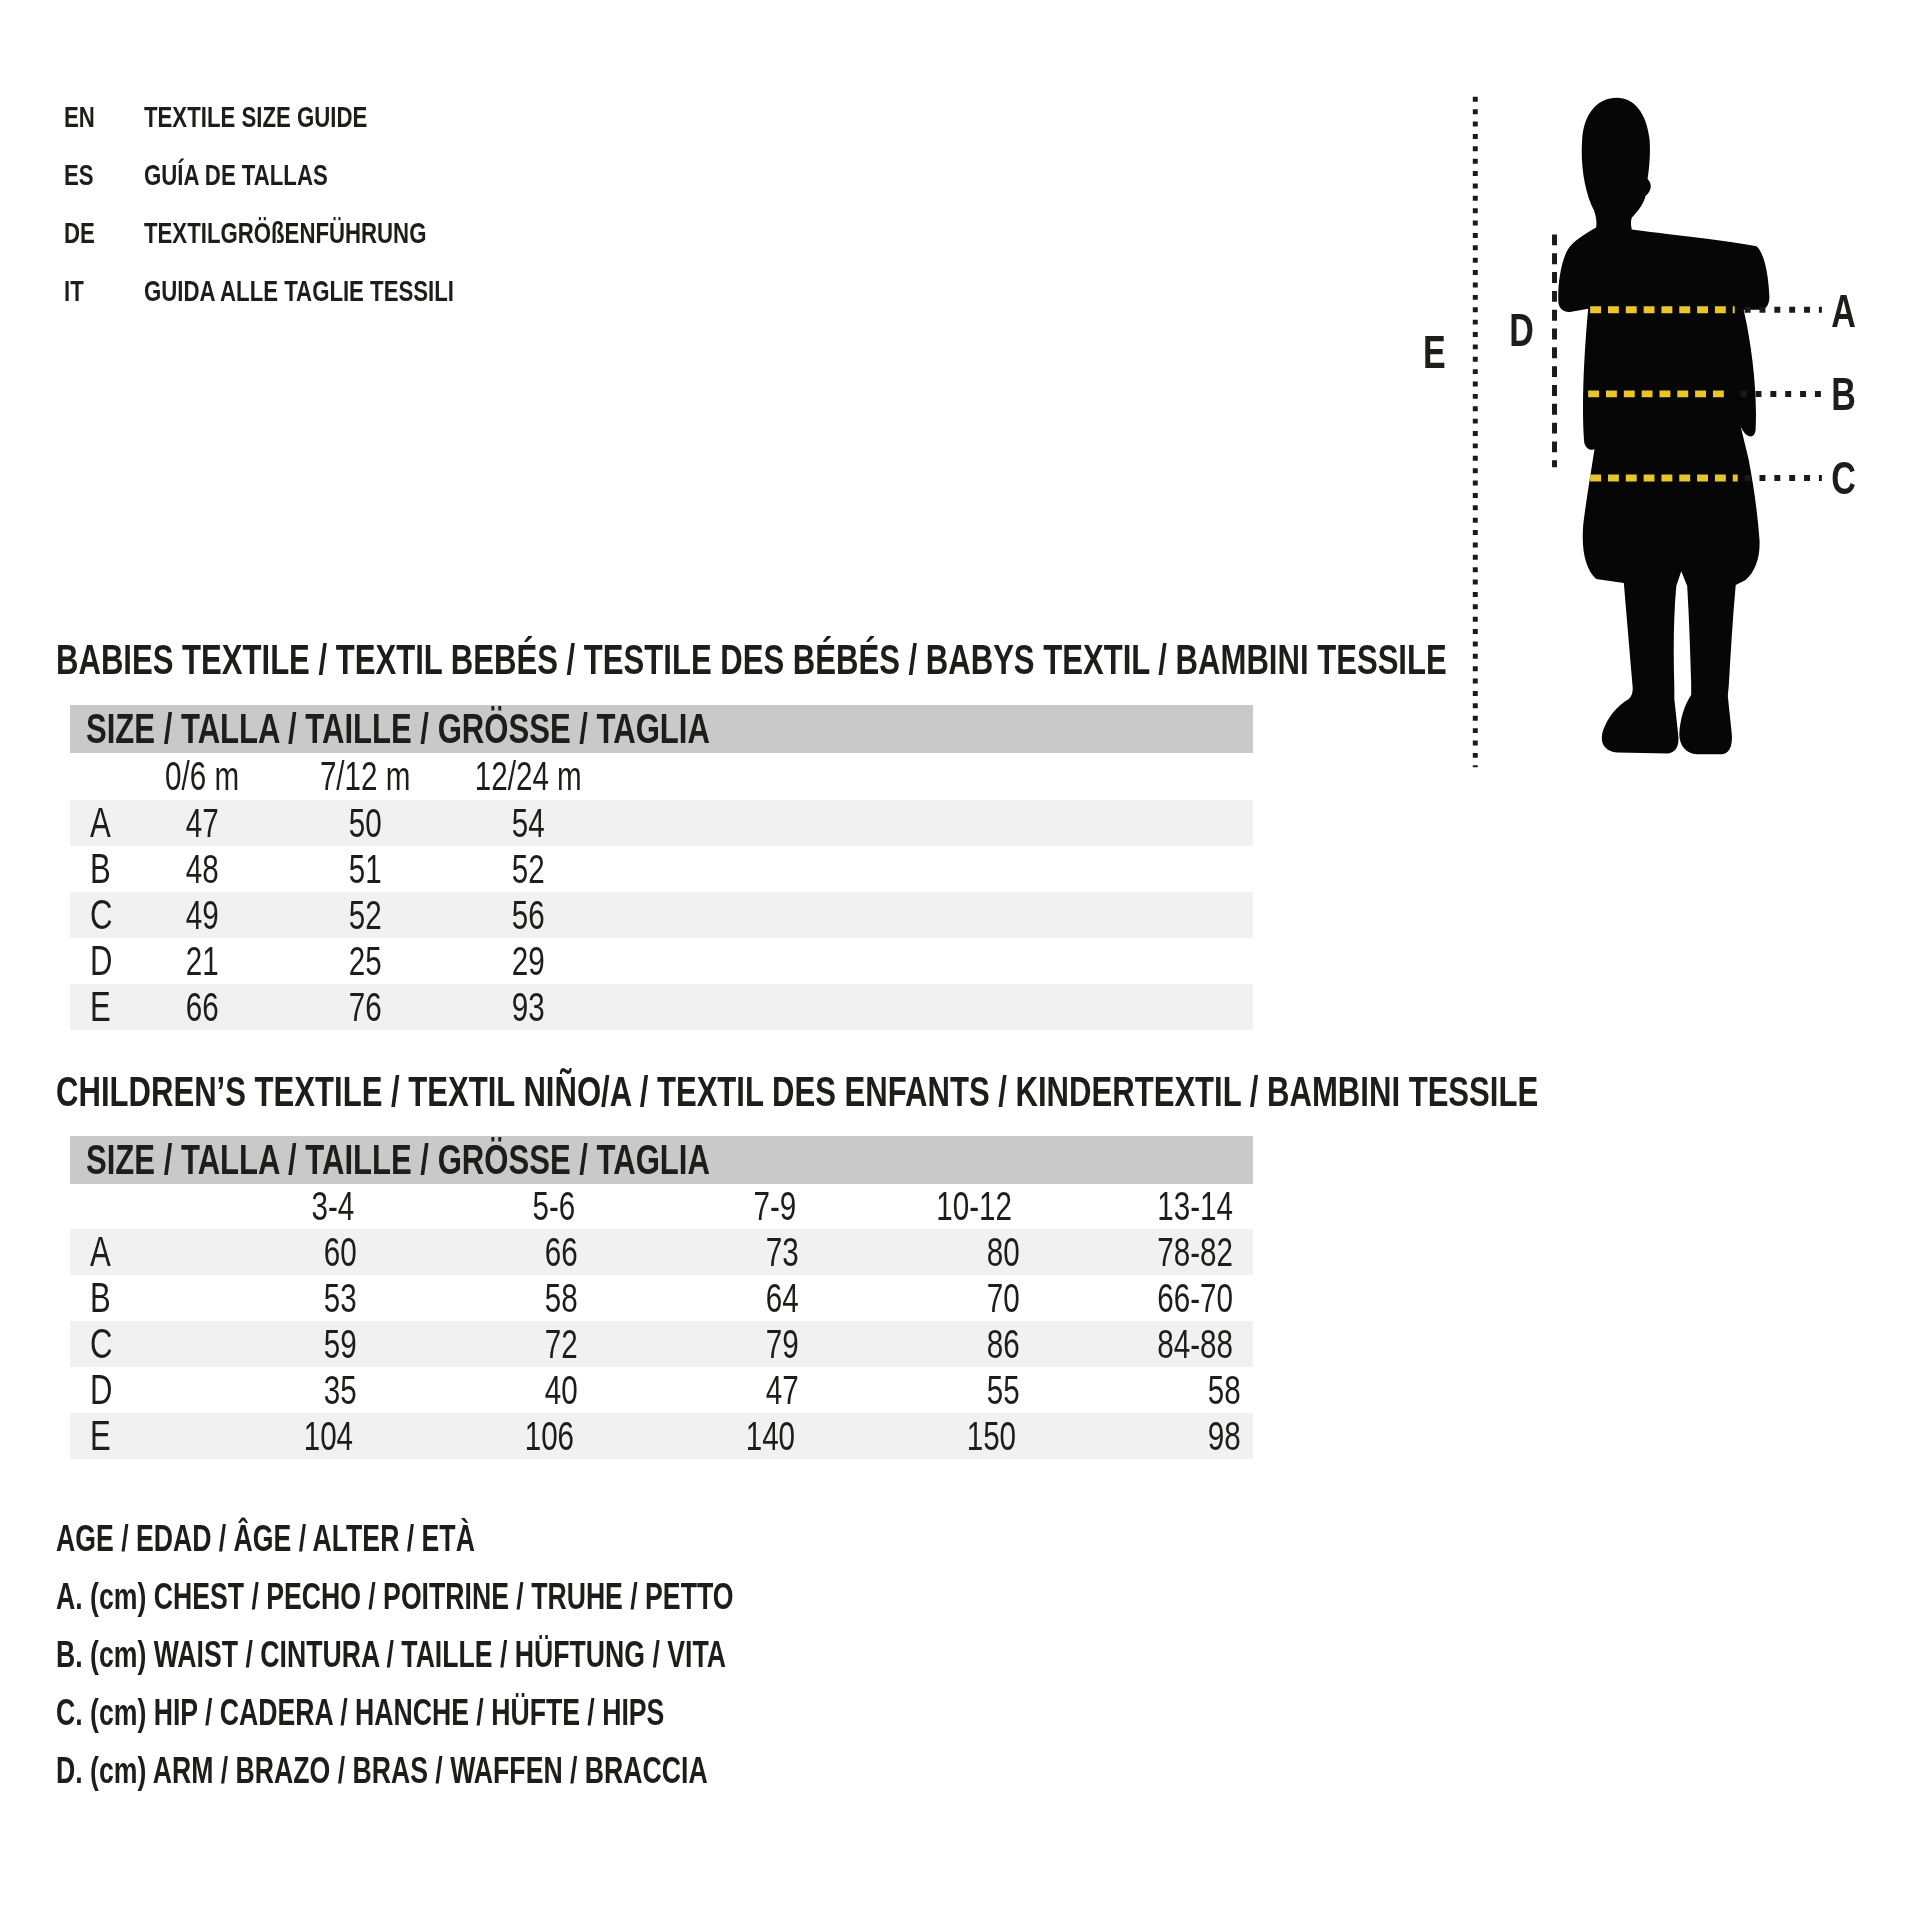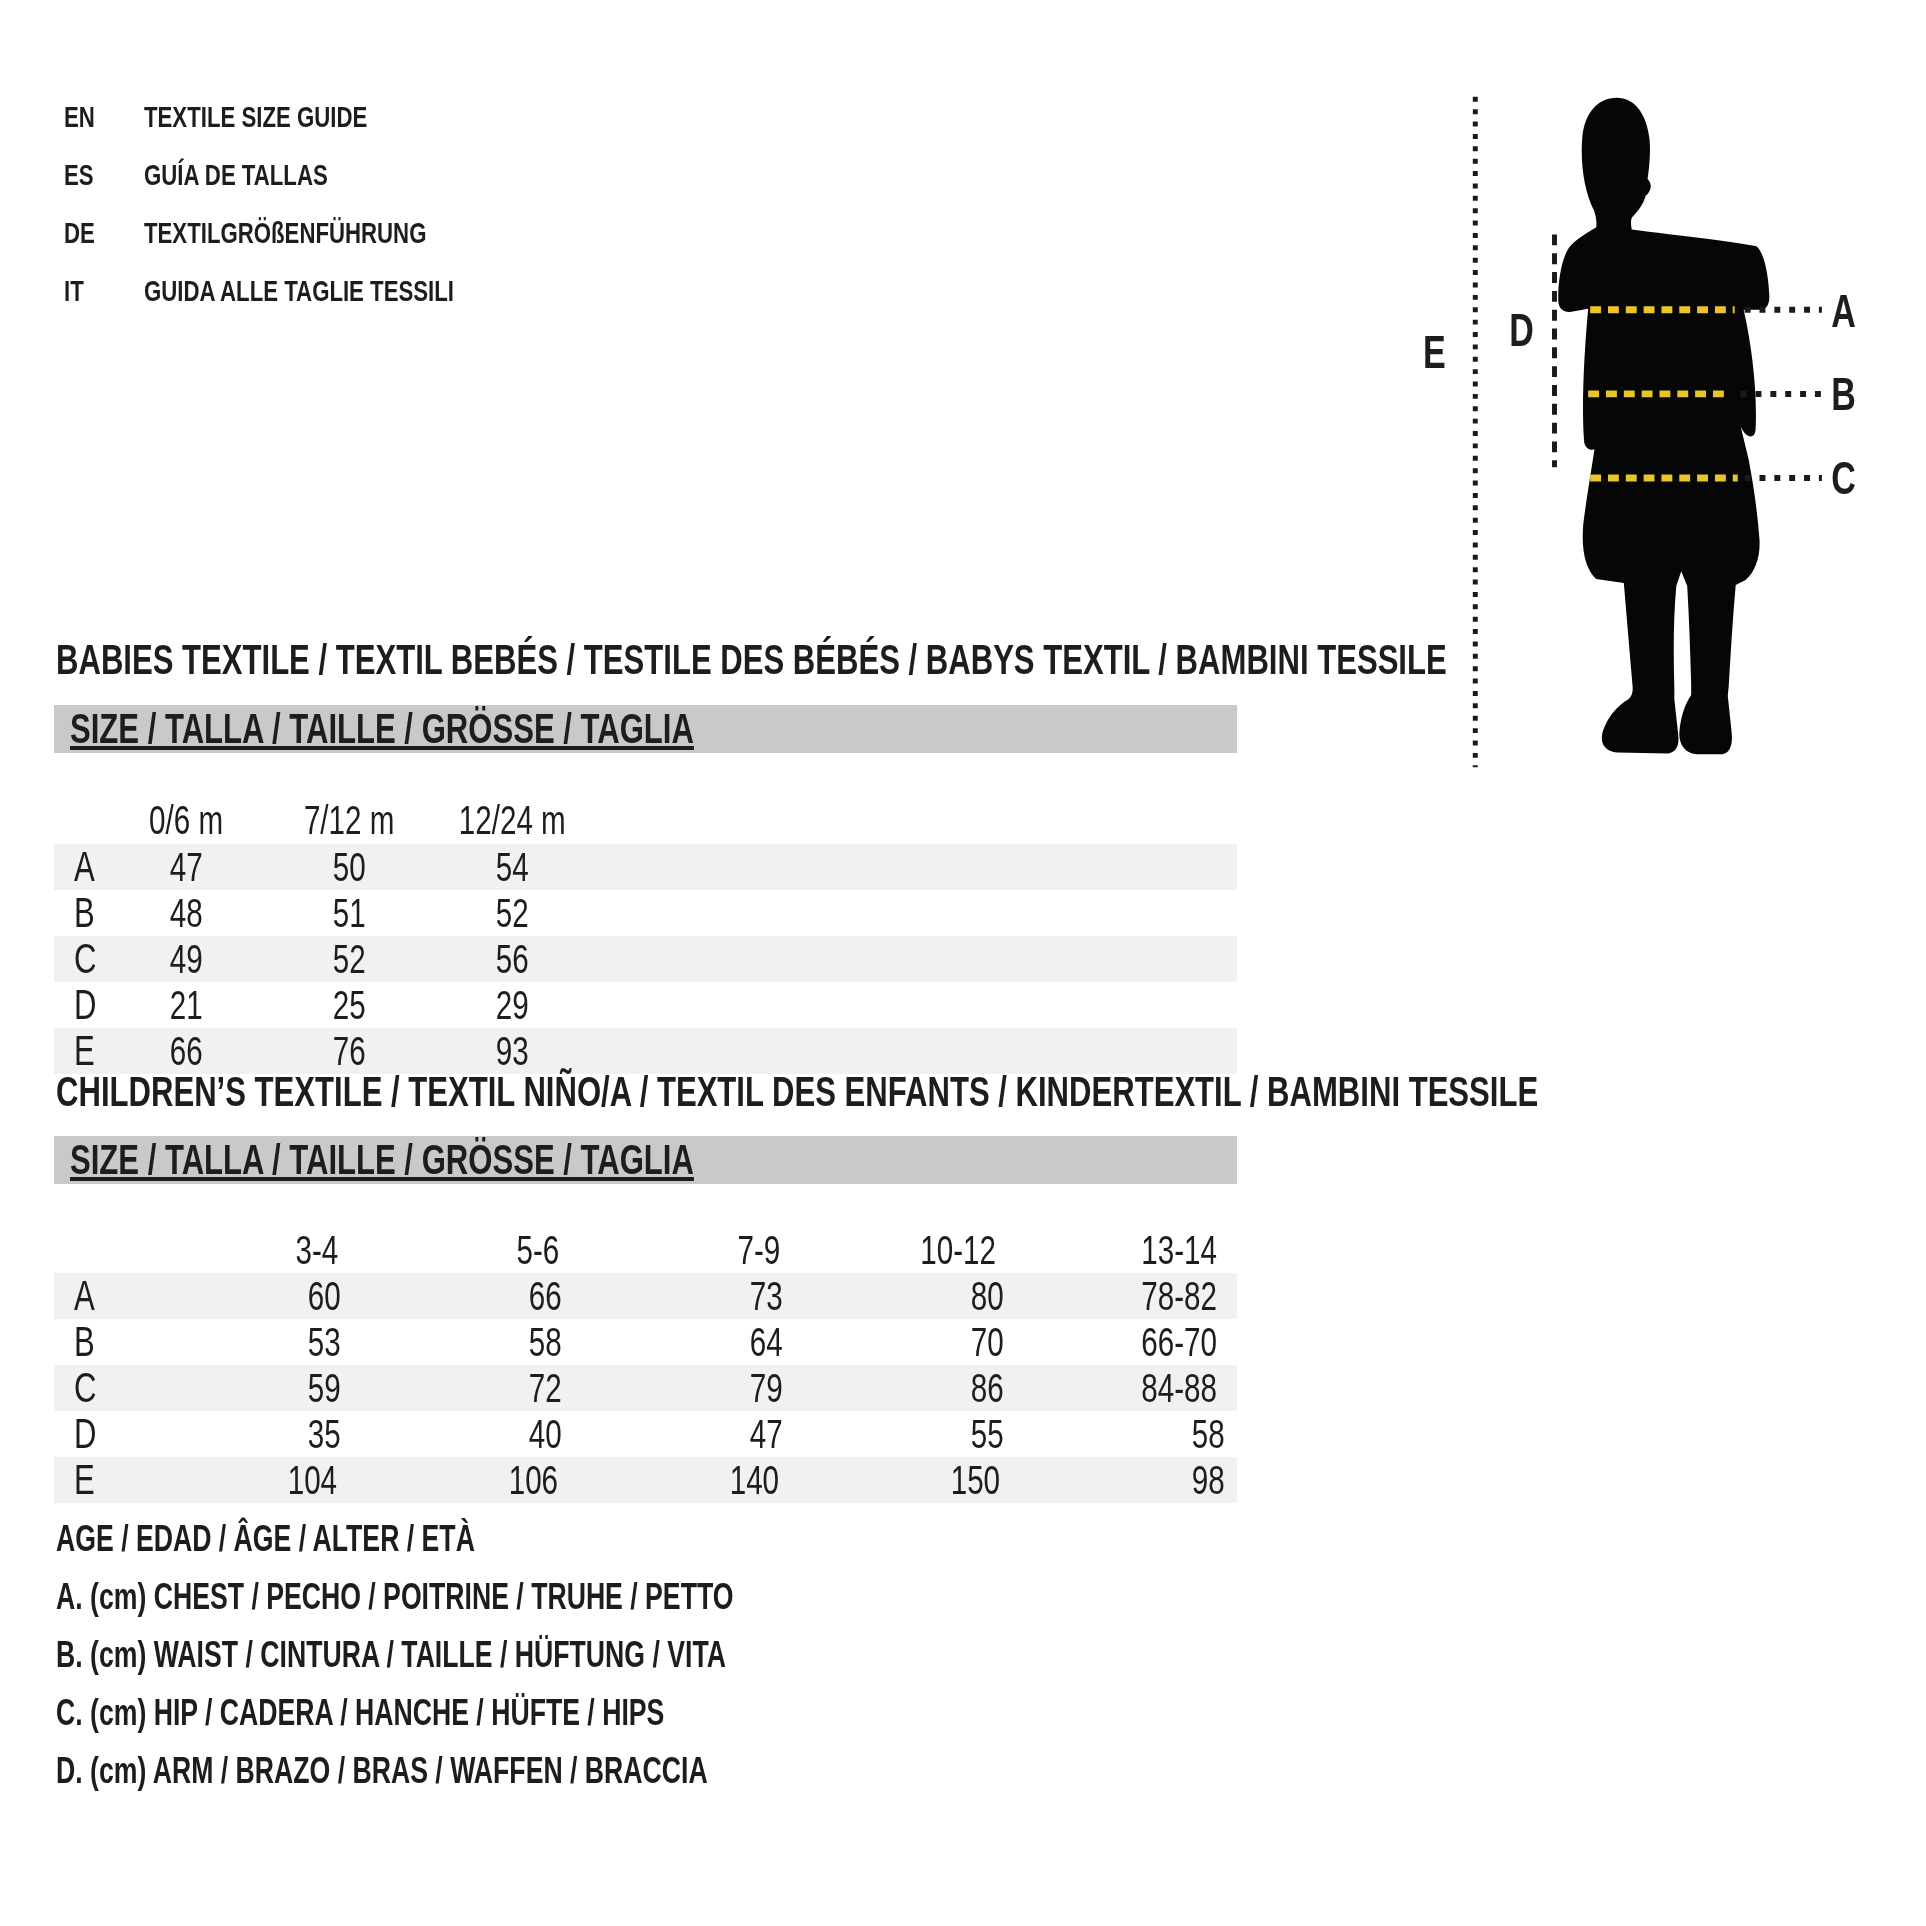--- a/index.html
+++ b/index.html
@@ -13,31 +13,31 @@
   .cx{display:inline-block;white-space:nowrap;transform:scaleX(0.74);}
   .cx.left{transform-origin:0 50%;}
   .cx.center{transform-origin:50% 50%;}
   
   .lang-block{left:64px;top:88px;line-height:58px;font-size:30px;font-weight:700;}
   .lang-row{height:58px;}
   .lang-code{display:inline-block;width:72px;vertical-align:top;}
   
   .section-title{font-size:42px;font-weight:700;line-height:44px;}
   
-  .size-table{position:absolute;left:54px;text-decoration:underline;}
+  .size-table{position:absolute;left:70px;}
   .size-bar{height:48px;background:#c9c9c9;display:flex;align-items:center;
             padding-left:16px;font-size:42px;font-weight:700;box-sizing:border-box;}
   .col-header-row{display:flex;align-items:center;font-size:40px;font-weight:400;}
   .trow{display:flex;align-items:center;font-size:40px;font-weight:400;height:46px;}
   .trow:nth-child(odd){background:#f1f1f1;}
   .rows-babies .trow .rlabel, .babies-cols .rlabel{width:51px;box-sizing:border-box;padding-left:20px;font-size:42px;}
   .rows-children .trow .rlabel, .children-cols .rlabel{width:71px;box-sizing:border-box;padding-left:20px;font-size:42px;}
   .babies-cols .vcell, .rows-babies .vcell{width:163px;text-align:center;}
   .children-cols .vcell, .rows-children .vcell{width:221px;text-align:right;}
-  .col-header-row{height:47px;margin-top:44px;}
+  .col-header-row{height:47px;}
   
   .legend-block{left:56px;top:1510px;line-height:58px;font-size:36px;font-weight:700;}
   
   .fig-label{position:absolute;width:59px;text-align:center;font-size:46px;font-weight:700;line-height:46px;}
 </style>
 </head>
 <body>
 
 <div class="abs lang-block">
   <div class="lang-row">

